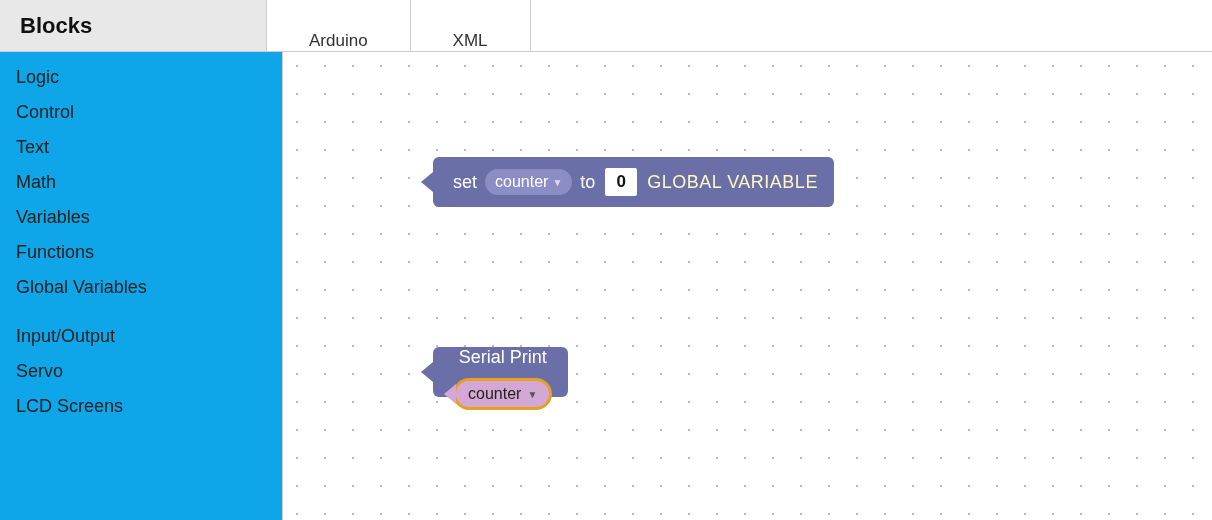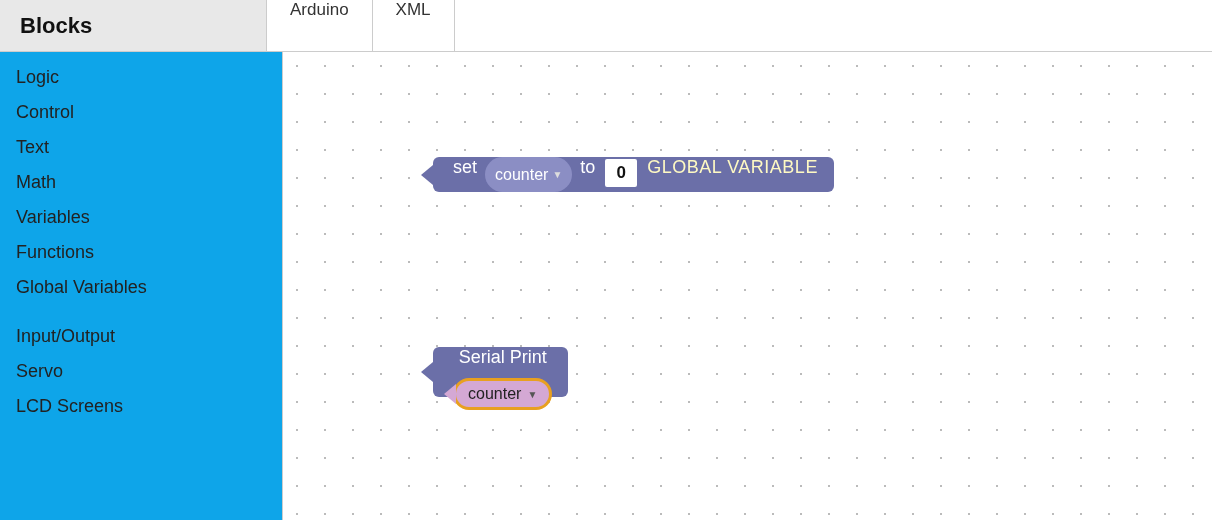--- a/index.html
+++ b/index.html
@@ -30,22 +30,22 @@
       width: 267px;
       font-size: 22px;
       font-weight: 600;
       color: #111;
       border-right: 1px solid #ccc;
       flex-shrink: 0;
     }
 
     .tab {
       display: flex;
-      align-items: flex-start;
-      padding: 0 23px;
+      align-items: flex-end;
+      padding: 0 42px;
       font-size: 17px;
       color: #333;
       border-right: 1px solid #ccc;
       cursor: pointer;
       background: #fff;
     }
 
     
     .main {
       display: flex;
@@ -83,24 +83,25 @@
       position: relative;
       overflow: hidden;
     }
 
     
     .block-set-counter {
       position: absolute;
       top: 105px;
       left: 150px;
       display: flex;
+      align-items: center;
       background: #6b6fa8;
       border-radius: 6px;
       padding: 0 16px 0 20px;
-      height: 35px;
+      height: 50px;
       gap: 8px;
     }
 
     .block-set-counter::before {
       content: '';
       position: absolute;
       left: -12px;
       top: 50%;
       transform: translateY(-50%);
       width: 0;

